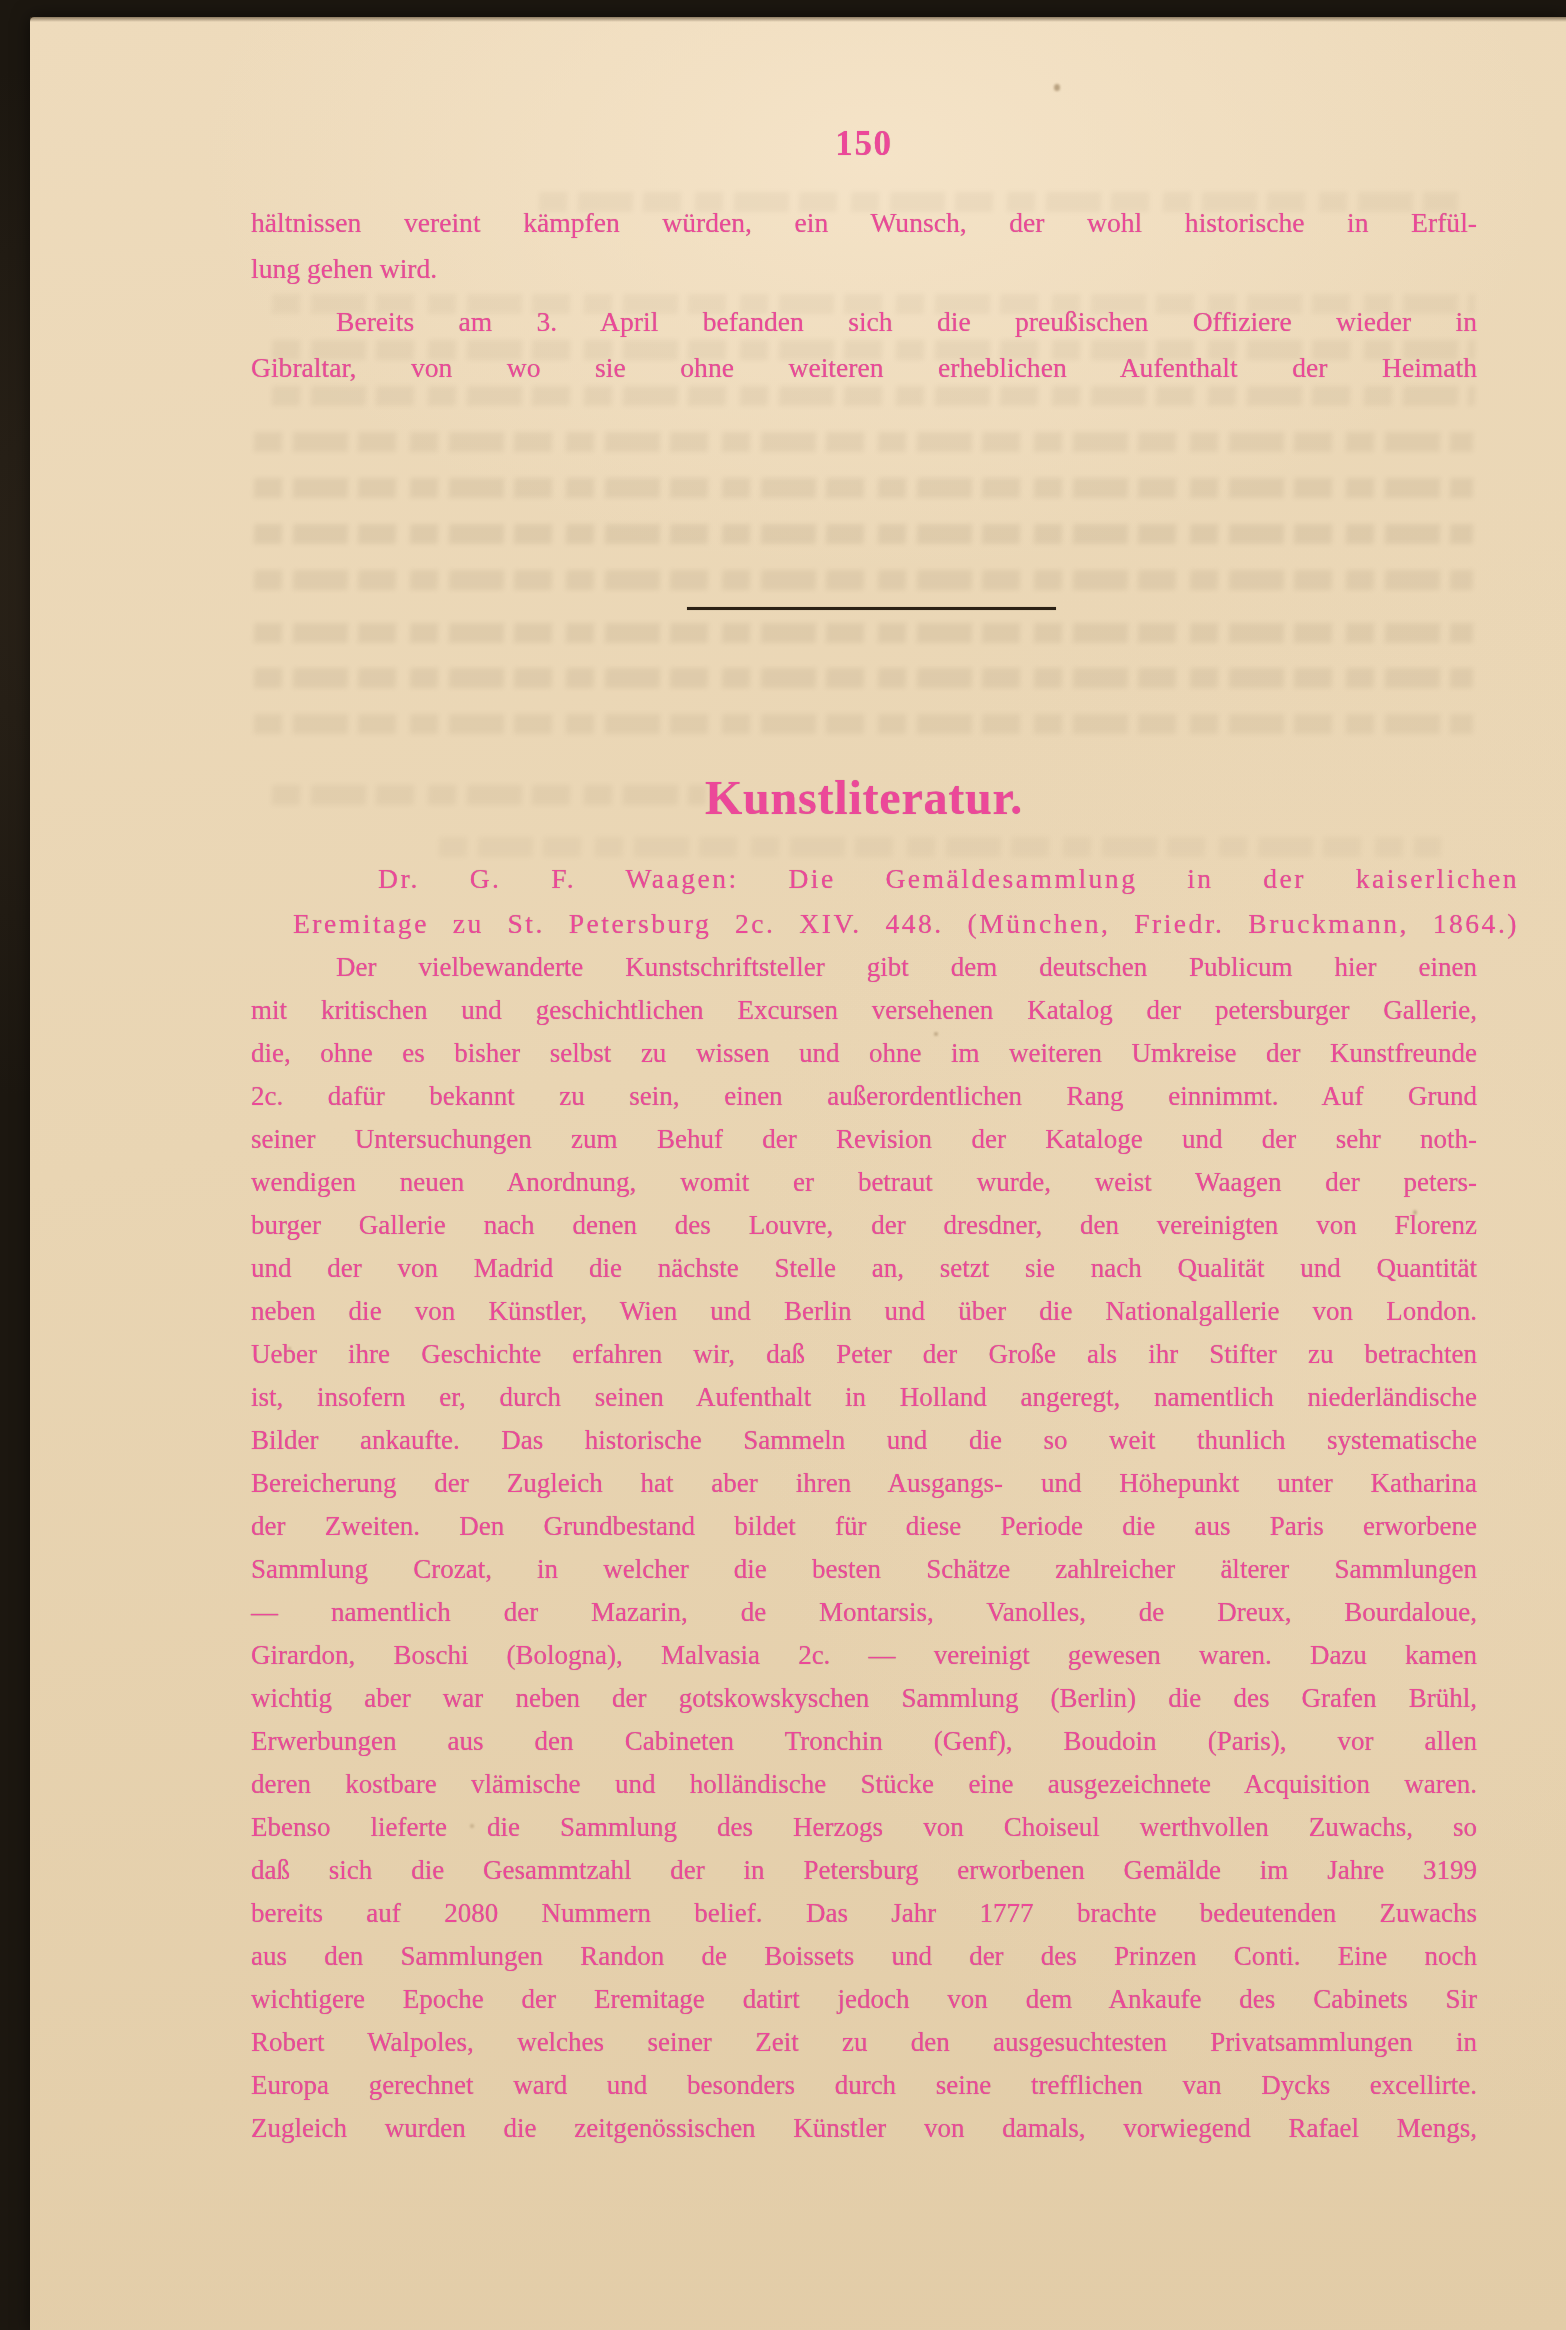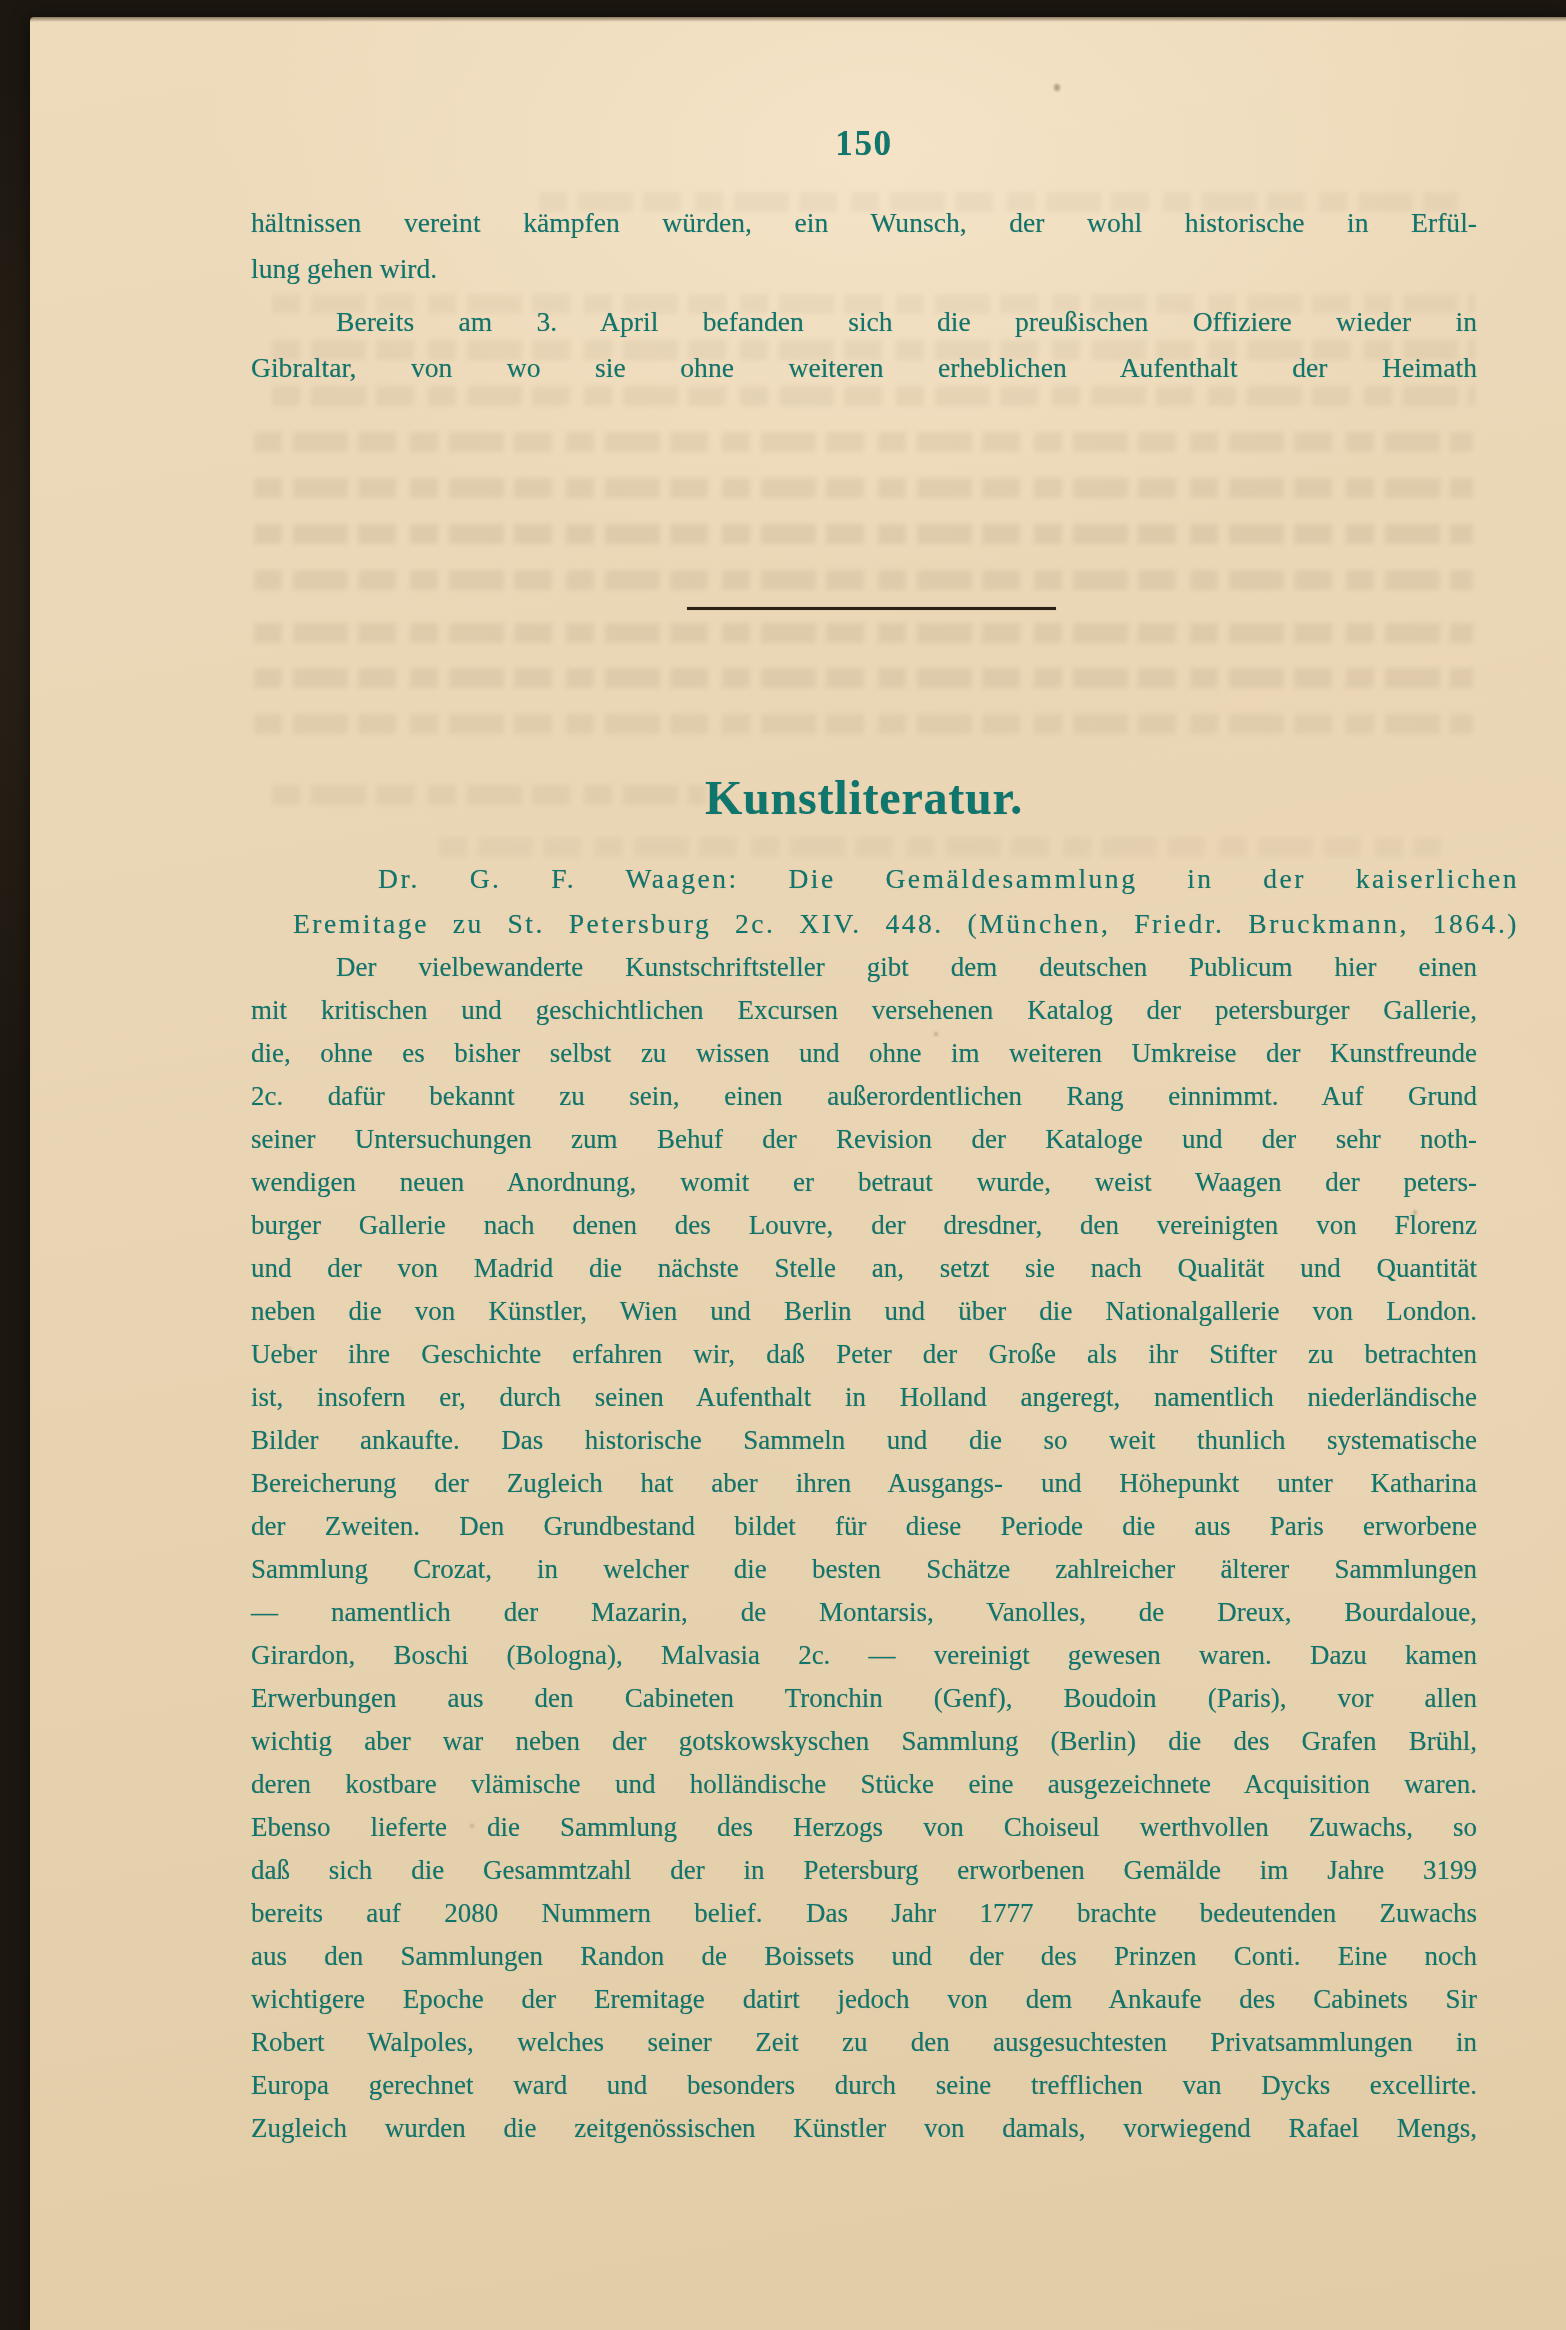--- a/index.html
+++ b/index.html
@@ -14,21 +14,21 @@
     border-top-left-radius:4.2px;
     background:
       radial-gradient(1086px 668px at 55% 6%, rgba(246,229,202,.85), rgba(246,229,202,0) 62%),
       radial-gradient(919px 1253px at 88% 55%, rgba(236,216,184,.55), rgba(236,216,184,0) 70%),
       linear-gradient(170deg,#eedbbc 0%, #e9d5b3 45%, #e2cca7 100%);
     box-shadow:0 0 18.4px rgba(0,0,0,.55);
   }
   .top-edge{position:absolute;top:0;left:0;right:0;height:5px;
     background:linear-gradient(180deg, rgba(72,56,34,.6), rgba(72,56,34,0));}
   
-  .ink{color:#0f766e;text-shadow:0 0 0.8px rgba(43,33,21,.35);}
+  .ink{color:#ec4899;text-shadow:0 0 0.8px rgba(43,33,21,.35);}
   .col{position:absolute;left:251px;width:1226px;}
   .pageno{top:119px;height:50px;line-height:50px;font-size:35px;font-weight:bold;
     text-align:center;letter-spacing:1.7px;}
   .para{position:absolute;left:251px;width:1226px;}
   .lh55 .tline{line-height:46px;font-size:27.6px;}
   .lh54 .tline{line-height:45px;font-size:27.6px;letter-spacing:2.5px;}
   .lh52 .tline{line-height:43px;font-size:27px;}
   .tline{text-align:justify;text-align-last:justify;white-space:nowrap;}
   .tline.short{text-align-last:left;}
   .tline.indent{text-indent:85px;}
@@ -104,22 +104,22 @@
     <div class="tline">und der von Madrid die nächste Stelle an, setzt sie nach Qualität und Quantität</div>
     <div class="tline">neben die von Künstler, Wien und Berlin und über die Nationalgallerie von London.</div>
     <div class="tline">Ueber ihre Geschichte erfahren wir, daß Peter der Große als ihr Stifter zu betrachten</div>
     <div class="tline">ist, insofern er, durch seinen Aufenthalt in Holland angeregt, namentlich niederländische</div>
     <div class="tline">Bilder ankaufte.  Das historische Sammeln und die so weit thunlich systematische</div>
     <div class="tline">Bereicherung der Zugleich hat aber ihren Ausgangs- und Höhepunkt unter Katharina</div>
     <div class="tline">der Zweiten. Den Grundbestand bildet für diese Periode die aus Paris erworbene</div>
     <div class="tline">Sammlung Crozat, in welcher die besten Schätze zahlreicher älterer Sammlungen</div>
     <div class="tline">— namentlich der Mazarin, de Montarsis, Vanolles, de Dreux, Bourdaloue,</div>
     <div class="tline">Girardon, Boschi (Bologna), Malvasia 2c. — vereinigt gewesen waren.  Dazu kamen</div>
+    <div class="tline">wichtig aber war neben der gotskowskyschen Sammlung (Berlin) die des Grafen Brühl,</div>
     <div class="tline">Erwerbungen aus den Cabineten Tronchin (Genf), Boudoin (Paris), vor allen</div>
-    <div class="tline">wichtig aber war neben der gotskowskyschen Sammlung (Berlin) die des Grafen Brühl,</div>
     <div class="tline">deren kostbare vlämische und holländische Stücke eine ausgezeichnete Acquisition waren.</div>
     <div class="tline">Ebenso lieferte die Sammlung des Herzogs von Choiseul werthvollen Zuwachs, so</div>
     <div class="tline">daß sich die Gesammtzahl der in Petersburg erworbenen Gemälde im Jahre 3199</div>
     <div class="tline">bereits auf 2080 Nummern belief.  Das Jahr 1777 brachte bedeutenden Zuwachs</div>
     <div class="tline">aus den Sammlungen Randon de Boissets und der des Prinzen Conti.  Eine noch</div>
     <div class="tline">wichtigere Epoche der Eremitage datirt jedoch von dem Ankaufe des Cabinets Sir</div>
     <div class="tline">Robert Walpoles, welches seiner Zeit zu den ausgesuchtesten Privatsammlungen in</div>
     <div class="tline">Europa gerechnet ward und besonders durch seine trefflichen van Dycks excellirte.</div>
     <div class="tline">Zugleich wurden die zeitgenössischen Künstler von damals, vorwiegend Rafael Mengs,</div>
   </div>

